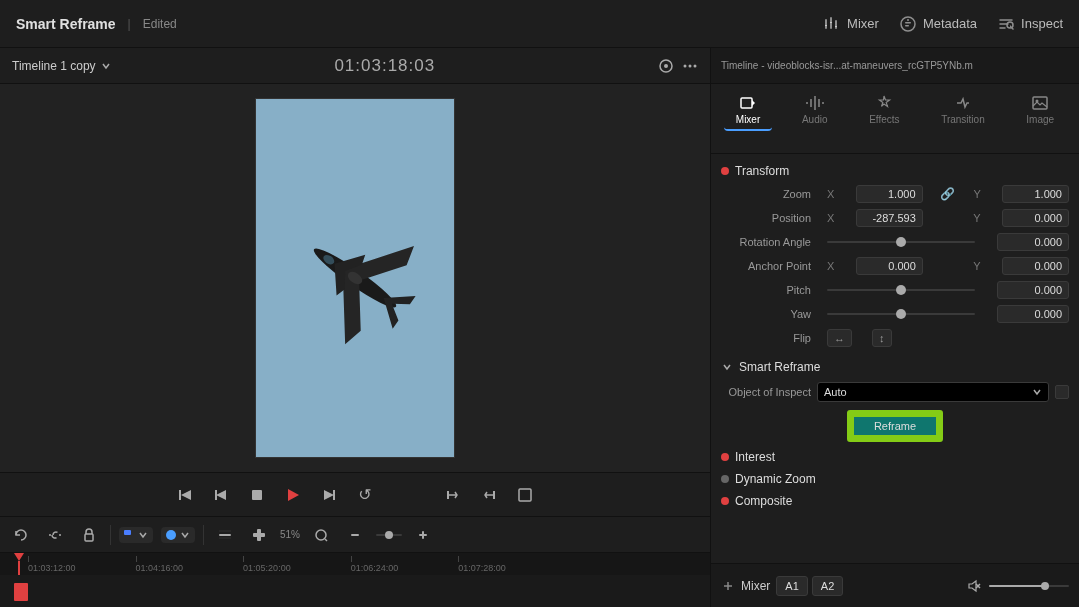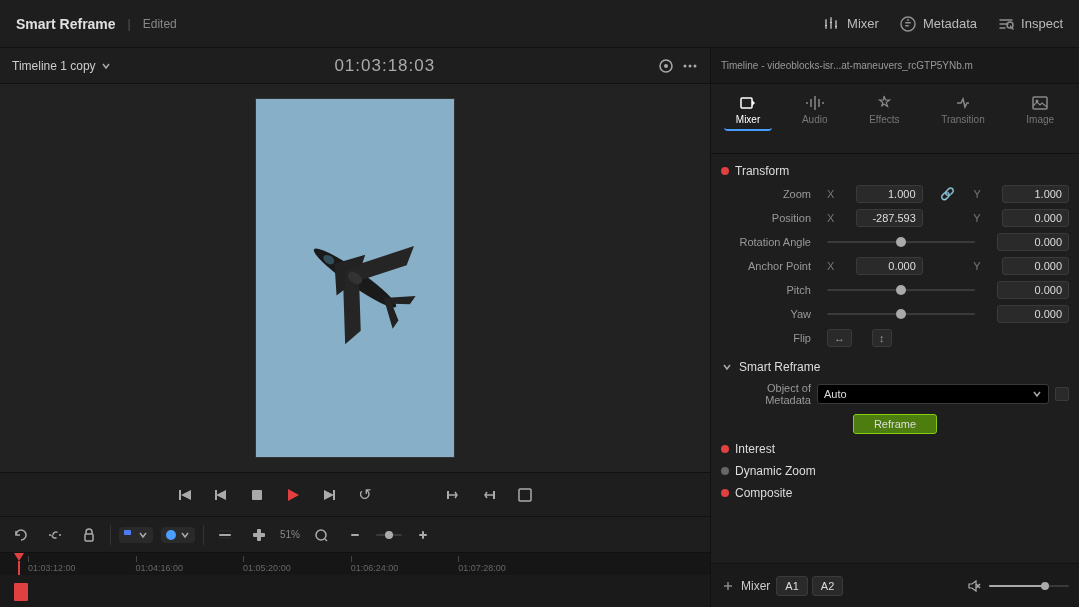--- a/index.html
+++ b/index.html
@@ -338,22 +338,22 @@
       align-items: center;
       justify-content: space-between;
       cursor: pointer;
     }
     .reframe-btn {
       display: flex;
       justify-content: center;
       padding: 4px 10px;
     }
     .btn-reframe {
-      background: #4d7c0f;
-      border: 1px solid #84cc16;
+      background: #0f766e;
+      border: 7px solid #84cc16;
       border-radius: 3px;
       padding: 3px 20px;
       color: #ddd;
       cursor: pointer;
       font-size: 11px;
     }
     .checkbox-small {
       width: 14px;
       height: 14px;
       background: #2a2a2a;
@@ -821,21 +821,21 @@
 
       <div style="height:6px;"></div>
       <div class="section-header">
         <svg width="12" height="12" viewBox="0 0 12 12">
           <path d="M3 4l3 4 3-4" stroke="#aaa" stroke-width="1.5" fill="none"></path>
         </svg>
         <span class="section-title">Smart Reframe</span>
       </div>
 
       <div class="smart-reframe-row">
-        <span style="font-size:11px;color:#999;width:90px;text-align:right;flex-shrink:0;">Object of Metadata</span>
+        <span style="font-size:11px;color:#999;width:90px;text-align:right;flex-shrink:0;">Object of Inspect</span>
         <div class="dropdown-select">
           <span>Auto</span>
           <svg width="10" height="10" viewBox="0 0 10 10">
             <path d="M2 3l3 4 3-4" stroke="#aaa" stroke-width="1.5" fill="none"></path>
           </svg>
         </div>
         <div class="checkbox-small"></div>
       </div>
 
       <div class="reframe-btn">

